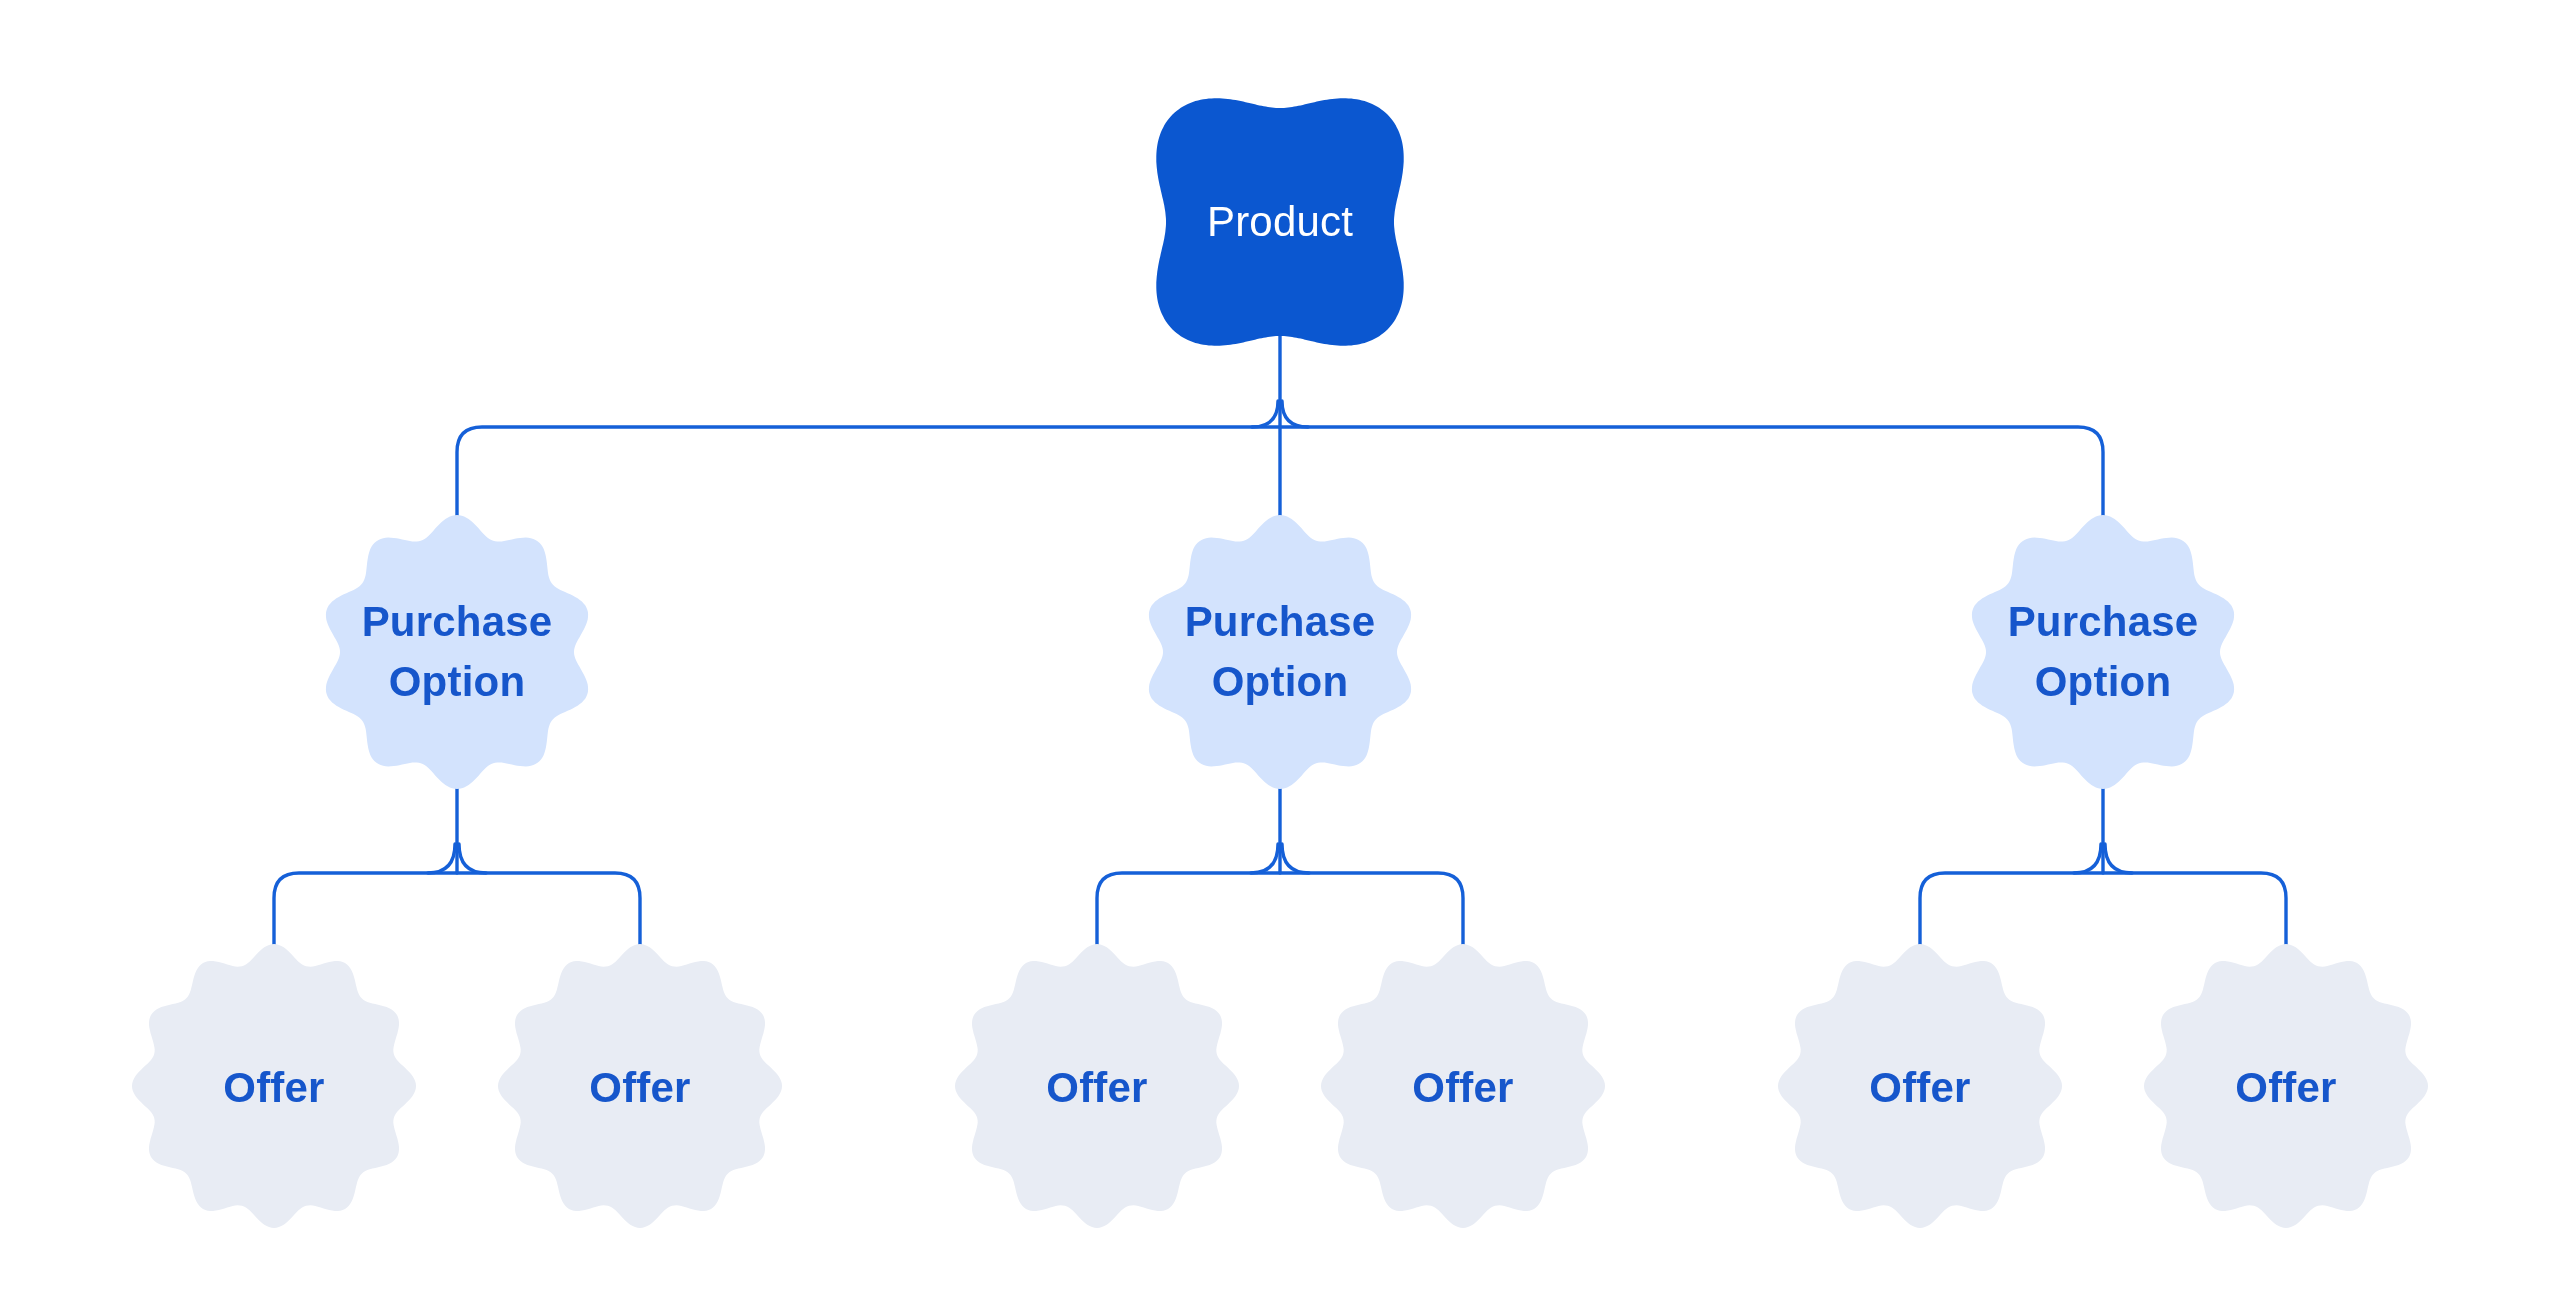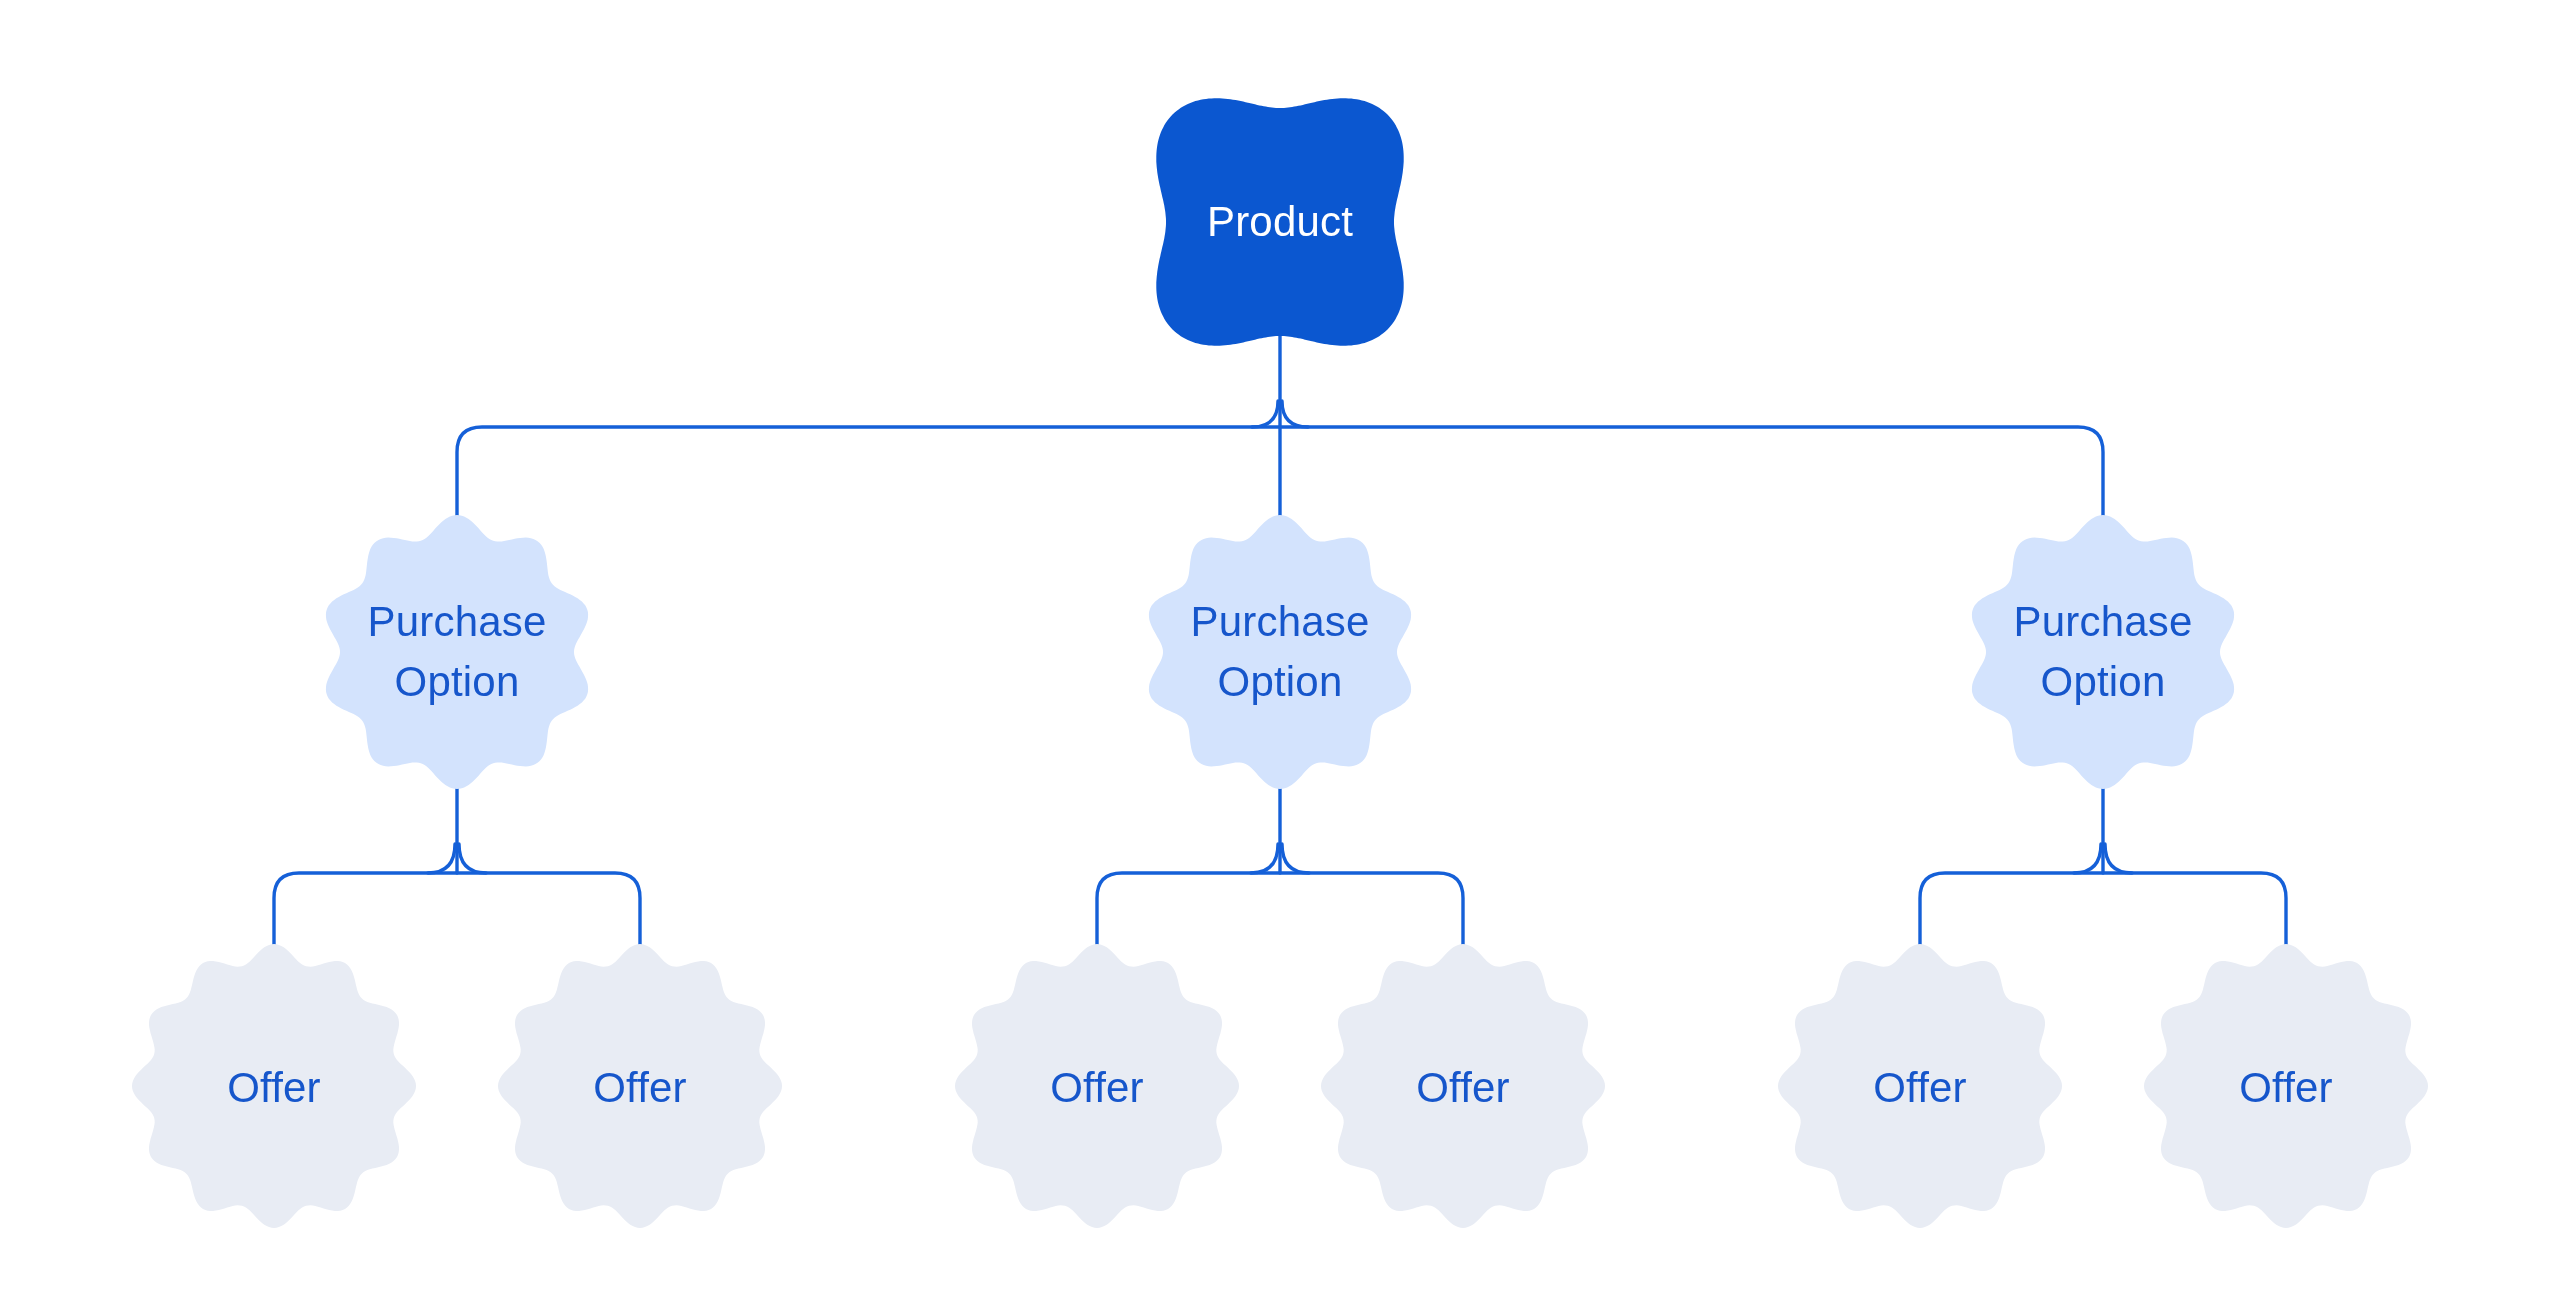--- a/index.html
+++ b/index.html
@@ -20,21 +20,21 @@
     font-family:"Liberation Sans","DejaVu Sans",sans-serif;
   }
   .canvas svg{position:absolute;left:0;top:0;}
   .node-label{
     position:absolute;
     transform:translate(-50%,-50%);
     text-align:center;
     color:var(--node-text);
     font-size:42px;
     line-height:1.43;
-    font-weight:400;
+    font-weight:700;
     letter-spacing:0.2px;
     white-space:normal;
     pointer-events:none;
   }
   .product-label{
     color:var(--product-text);
     font-weight:500;
   }
   .purchase-label{width:220px;}
   .offer-label{width:200px;}

